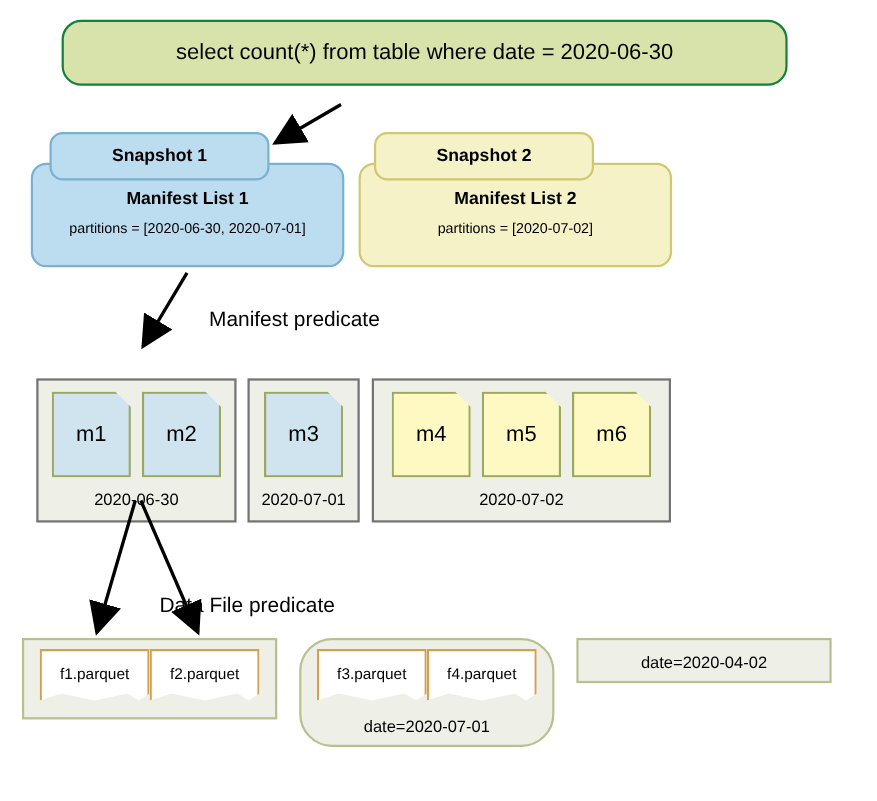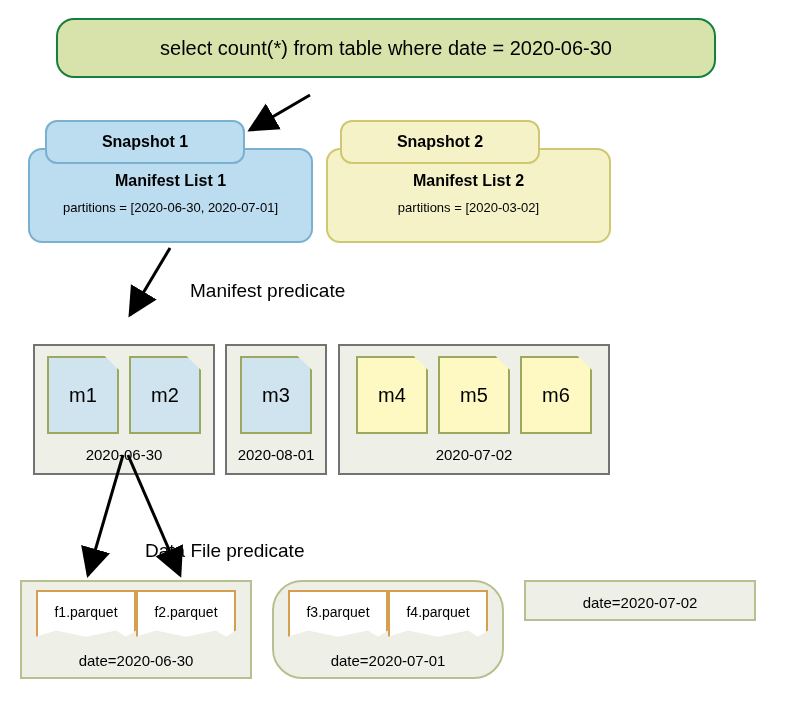--- a/index.html
+++ b/index.html
@@ -101,64 +101,63 @@
 
 <div class="snapshot snap1">Snapshot 1</div>
 <div class="snapshot snap2">Snapshot 2</div>
 
 <div class="manifest-list ml1">
   <div class="ml-title">Manifest List 1</div>
   <div class="ml-sub">partitions = [2020-06-30, 2020-07-01]</div>
 </div>
 <div class="manifest-list ml2">
   <div class="ml-title">Manifest List 2</div>
-  <div class="ml-sub">partitions = [2020-03-02]</div>
+  <div class="ml-sub">partitions = [2020-07-02]</div>
 </div>
 
 <div class="label lbl-manifest">Manifest predicate</div>
 <div class="label lbl-datafile">Data File predicate</div>
 
 <div class="manifest-group mg1">
   <div class="mg-files">
     <div class="mfile blue">m1</div>
     <div class="mfile blue">m2</div>
   </div>
   <div class="mg-date">2020-06-30</div>
 </div>
 <div class="manifest-group mg2">
   <div class="mg-files">
     <div class="mfile blue">m3</div>
   </div>
-  <div class="mg-date">2020-08-01</div>
+  <div class="mg-date">2020-07-01</div>
 </div>
 <div class="manifest-group mg3">
   <div class="mg-files">
     <div class="mfile yellow">m4</div>
     <div class="mfile yellow">m5</div>
     <div class="mfile yellow">m6</div>
   </div>
   <div class="mg-date">2020-07-02</div>
 </div>
 
 <div class="file-group fg1">
   <div class="fg-files">
     <div class="dfile">f1.parquet</div>
     <div class="dfile">f2.parquet</div>
   </div>
-  <div class="fg-date">date=2020-06-30</div>
 </div>
 <div class="file-group fg2">
   <div class="fg-files">
     <div class="dfile">f3.parquet</div>
     <div class="dfile">f4.parquet</div>
   </div>
   <div class="fg-date">date=2020-07-01</div>
 </div>
 <div class="file-group fg3">
-  <div class="fg-date">date=2020-07-02</div>
+  <div class="fg-date">date=2020-04-02</div>
 </div>
 
 <svg class="arrows">
   <defs>
     <marker id="ah" markerWidth="12" markerHeight="12" refX="9" refY="5" orient="auto">
       <path d="M0,0 L10,5 L0,10 Z" fill="#000"></path>
     </marker>
   </defs>
   <line x1="310" y1="95" x2="250" y2="130" stroke="#000" stroke-width="3" marker-end="url(#ah)"></line>
   <line x1="170" y1="248" x2="130" y2="315" stroke="#000" stroke-width="3" marker-end="url(#ah)"></line>

